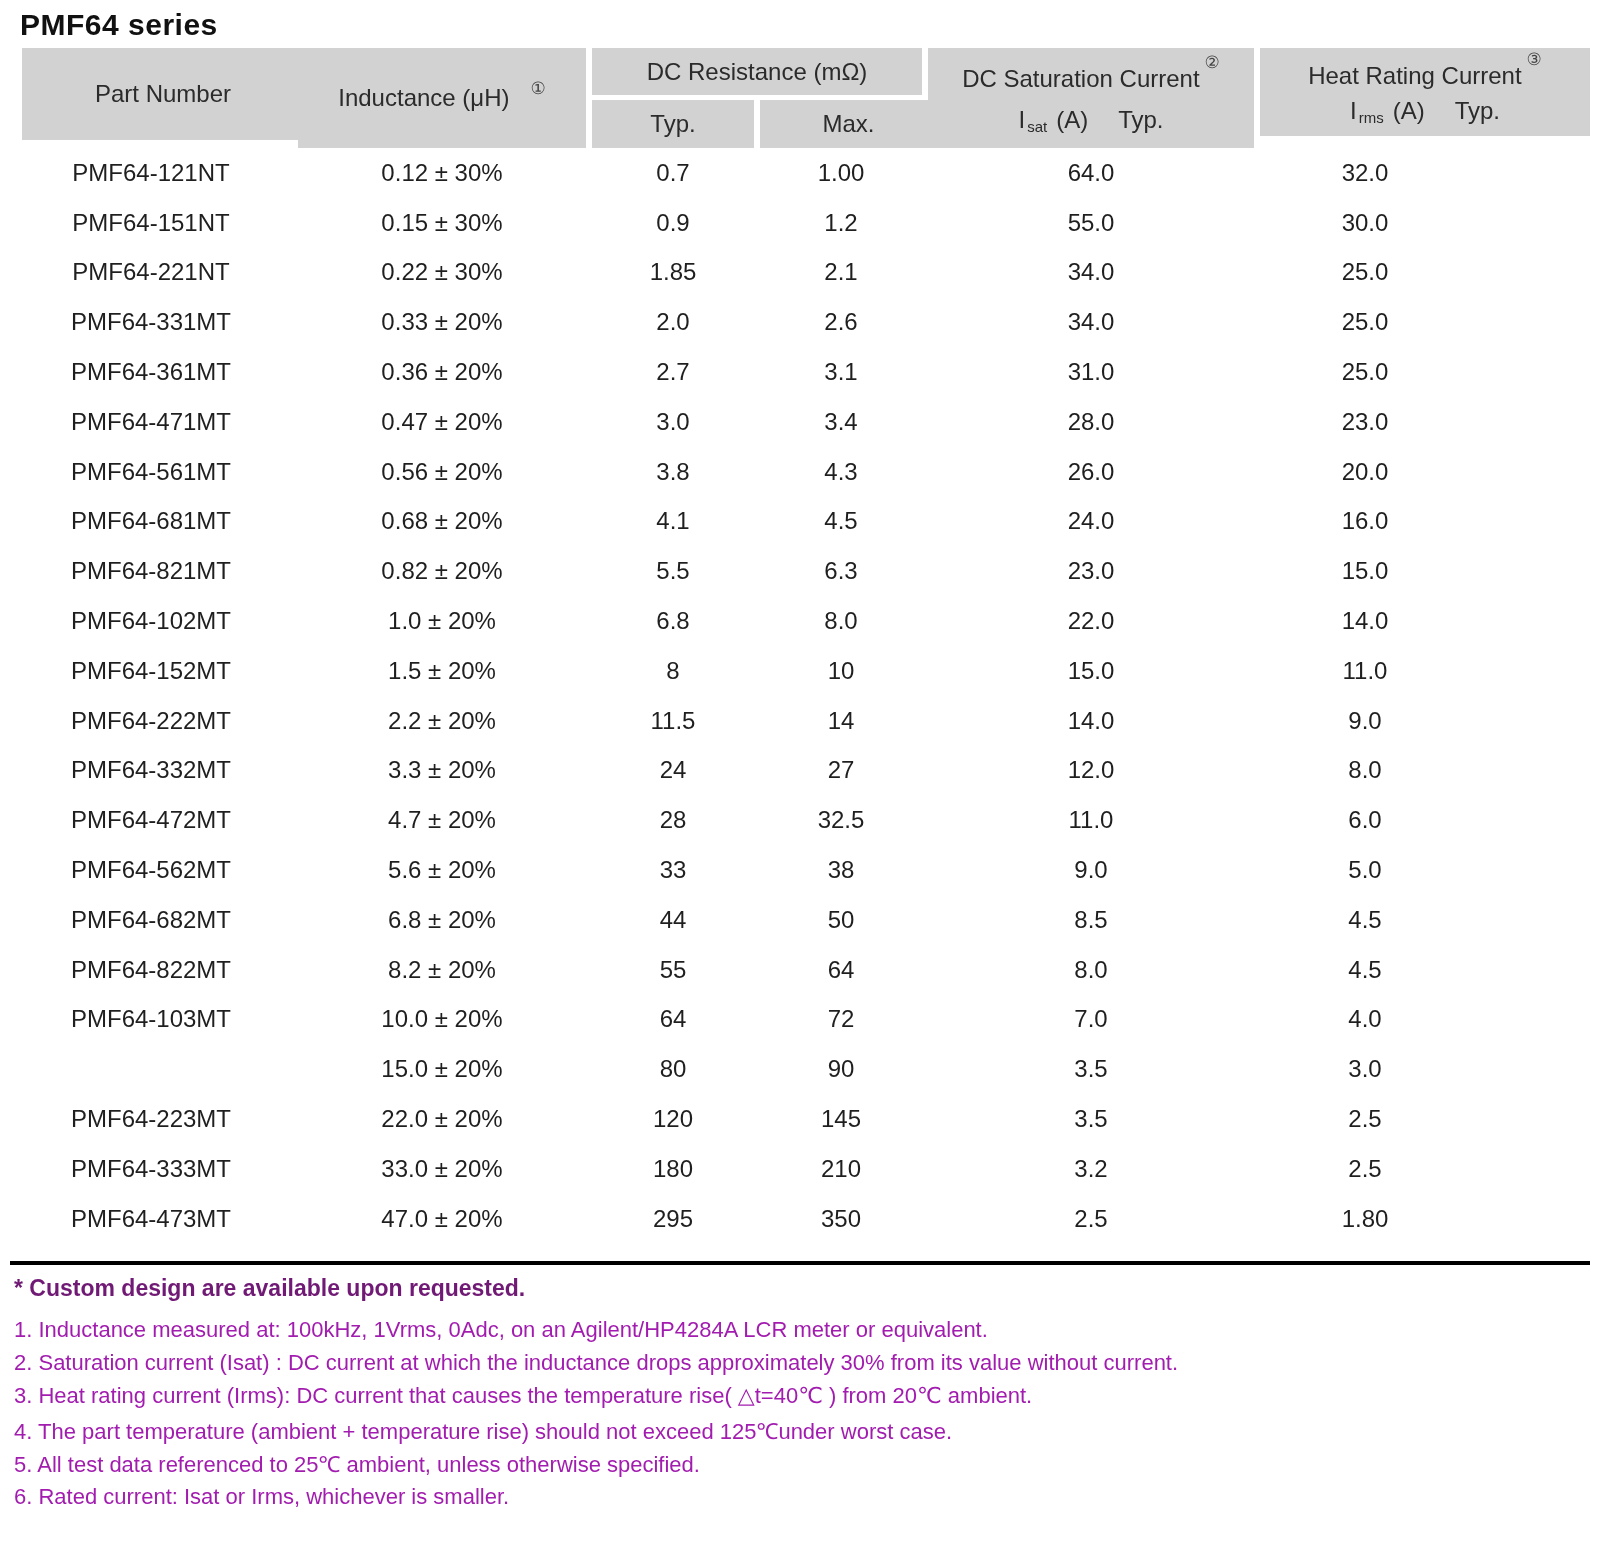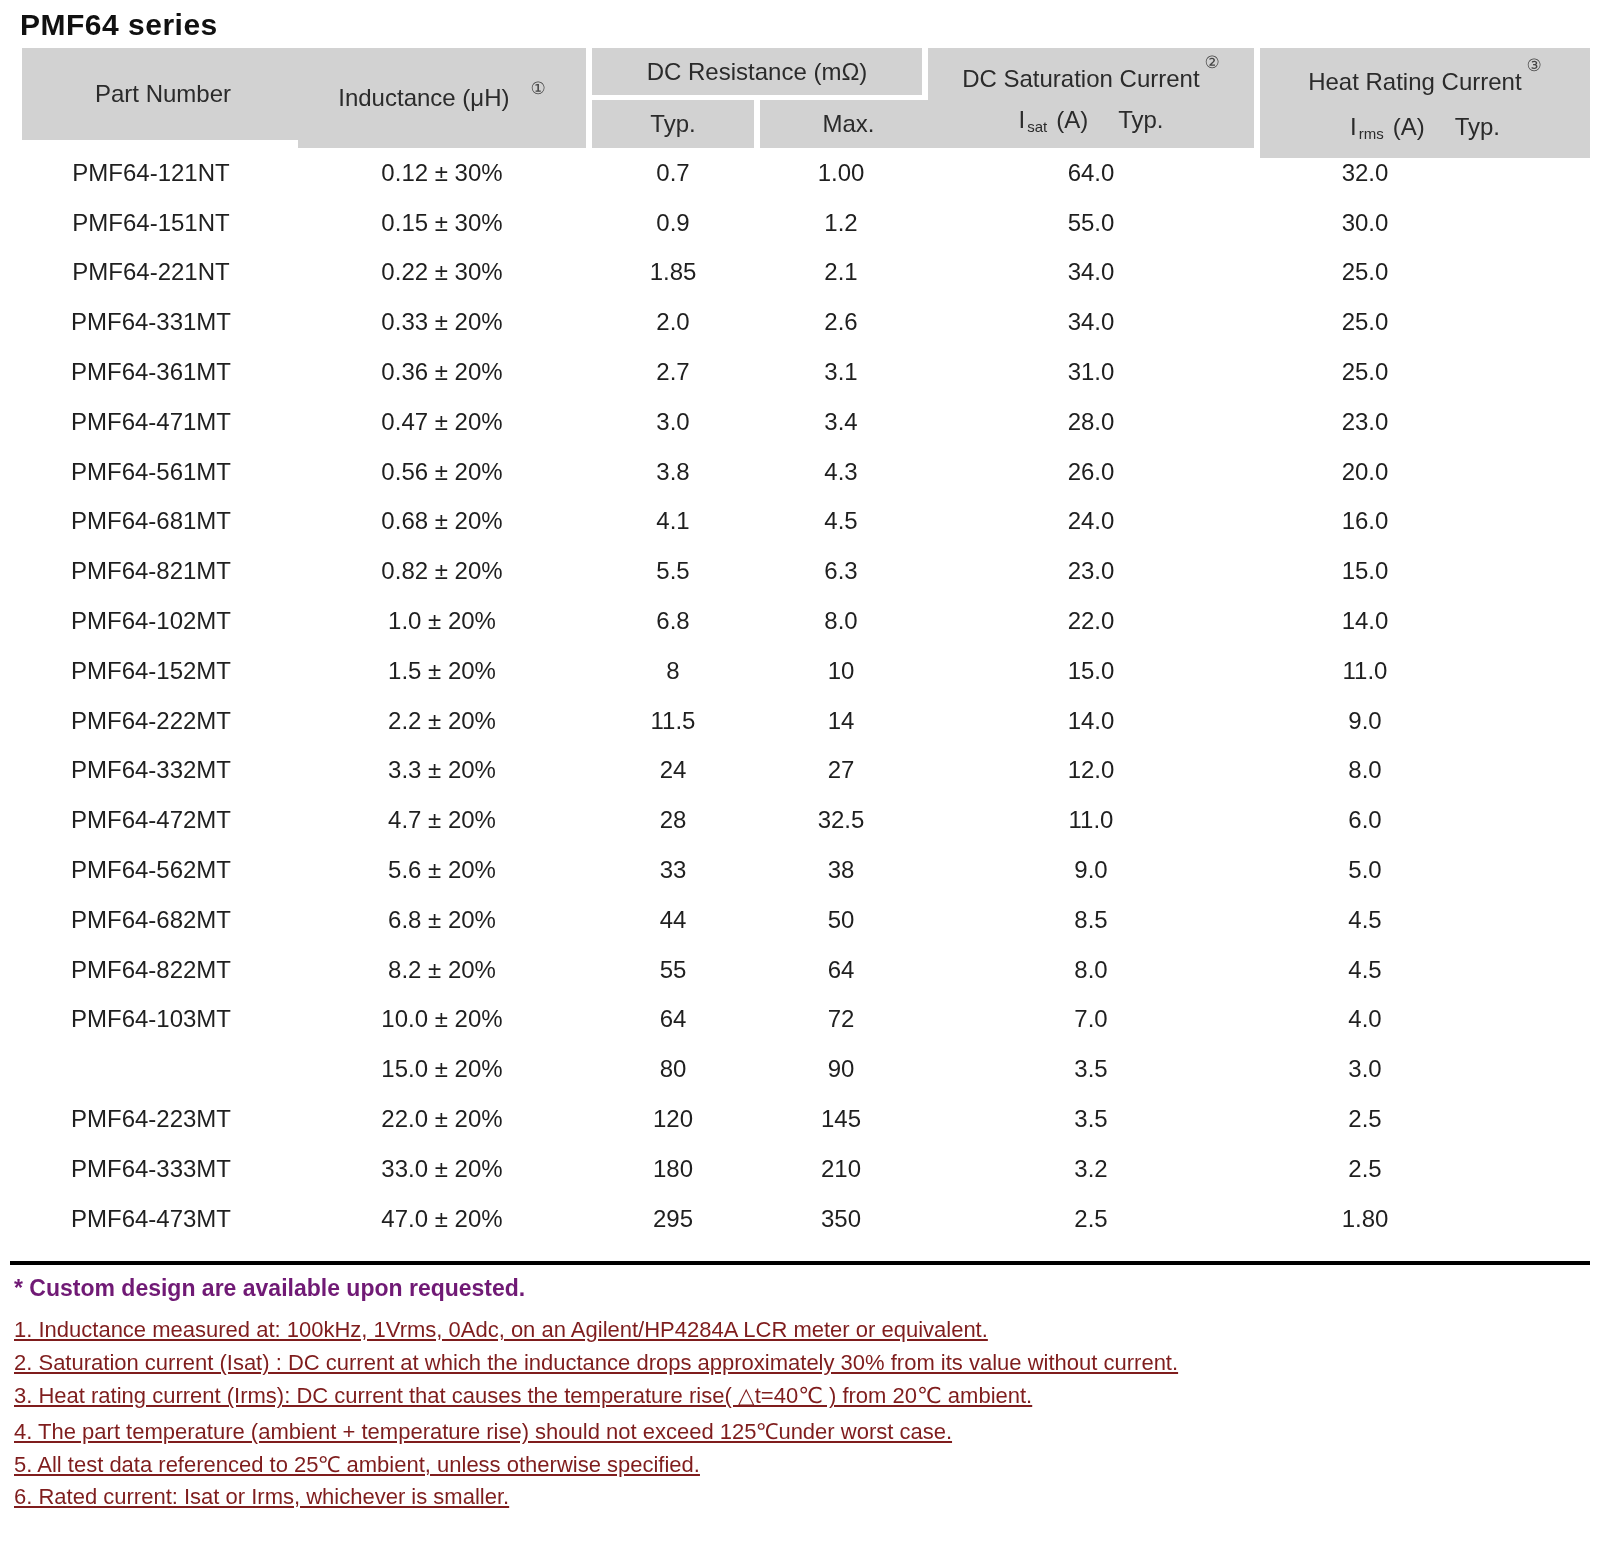--- a/index.html
+++ b/index.html
@@ -32,21 +32,21 @@
     justify-content: center;
     font-size: 24px;
     color: #2b2b2b;
   }
   .h-part { left: 0;      top: 0;    width: 282px; height: 92px; margin-left: 12px; }
   .h-ind  { left: 288px;  top: 0;    width: 288px; height: 100px; gap: 16px; }
   .h-dcr  { left: 582px;  top: 0;    width: 330px; height: 47px;  }
   .h-typ  { left: 582px;  top: 52px; width: 162px; height: 48px;  }
   .h-max  { left: 750px;  top: 52px; width: 177px; height: 48px;  }
   .h-sat  { left: 918px;  top: 0;    width: 326px; height: 100px; flex-direction: column; justify-content: space-around; padding: 8px 4px; }
-  .h-rat  { left: 1250px; top: 0;    width: 330px; height: 110px; flex-direction: column; justify-content: space-around; padding: 8px 0; }
+  .h-rat  { left: 1250px; top: 0;    width: 330px; height: 88px; flex-direction: column; justify-content: space-around; padding: 8px 0; }
   .hcell sup {
     font-size: 17px;
     margin-left: 5px;
     position: relative;
     top: -10px;
     color: #444;
   }
   .subline { display: flex; align-items: baseline; }
   .subline sub { font-size: 15px; position: relative; bottom: -4px; margin-left: 2px; }
   .subline .unit { margin-left: 9px; }
@@ -81,26 +81,25 @@
     position: absolute;
     left: 14px;
     top: 1275px;
     font-size: 23px;
     font-weight: 700;
     color: #701a75;
   }
   .notes { position: absolute; left: 14px; top: 1313px; width: 1570px; }
   .note-line {
     font-size: 22px;
-    color: #7f1d1d;
+    color: #a21caf;
     height: 33.4px;
     display: flex;
     align-items: center;
     white-space: nowrap;
-    text-decoration: underline;
   }
 </style>
 </head>
 <body>
 
 <div class="page">
 
   <div class="title">PMF64 series</div>
 
   <div class="tablewrap">

